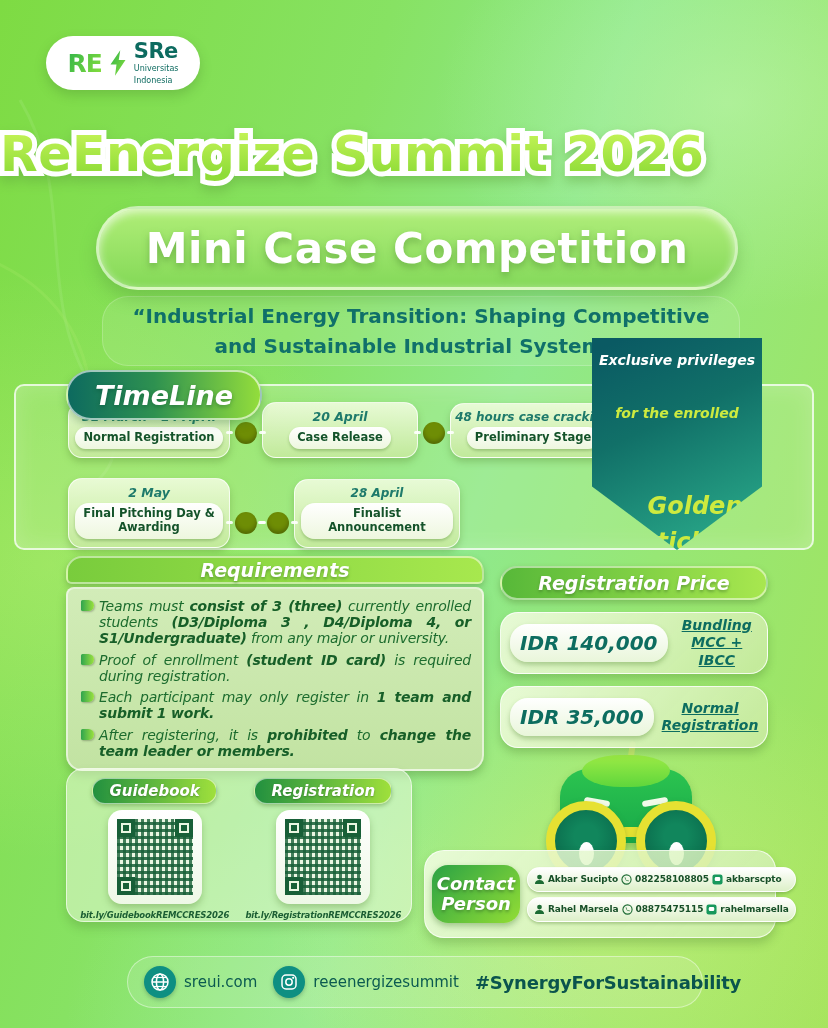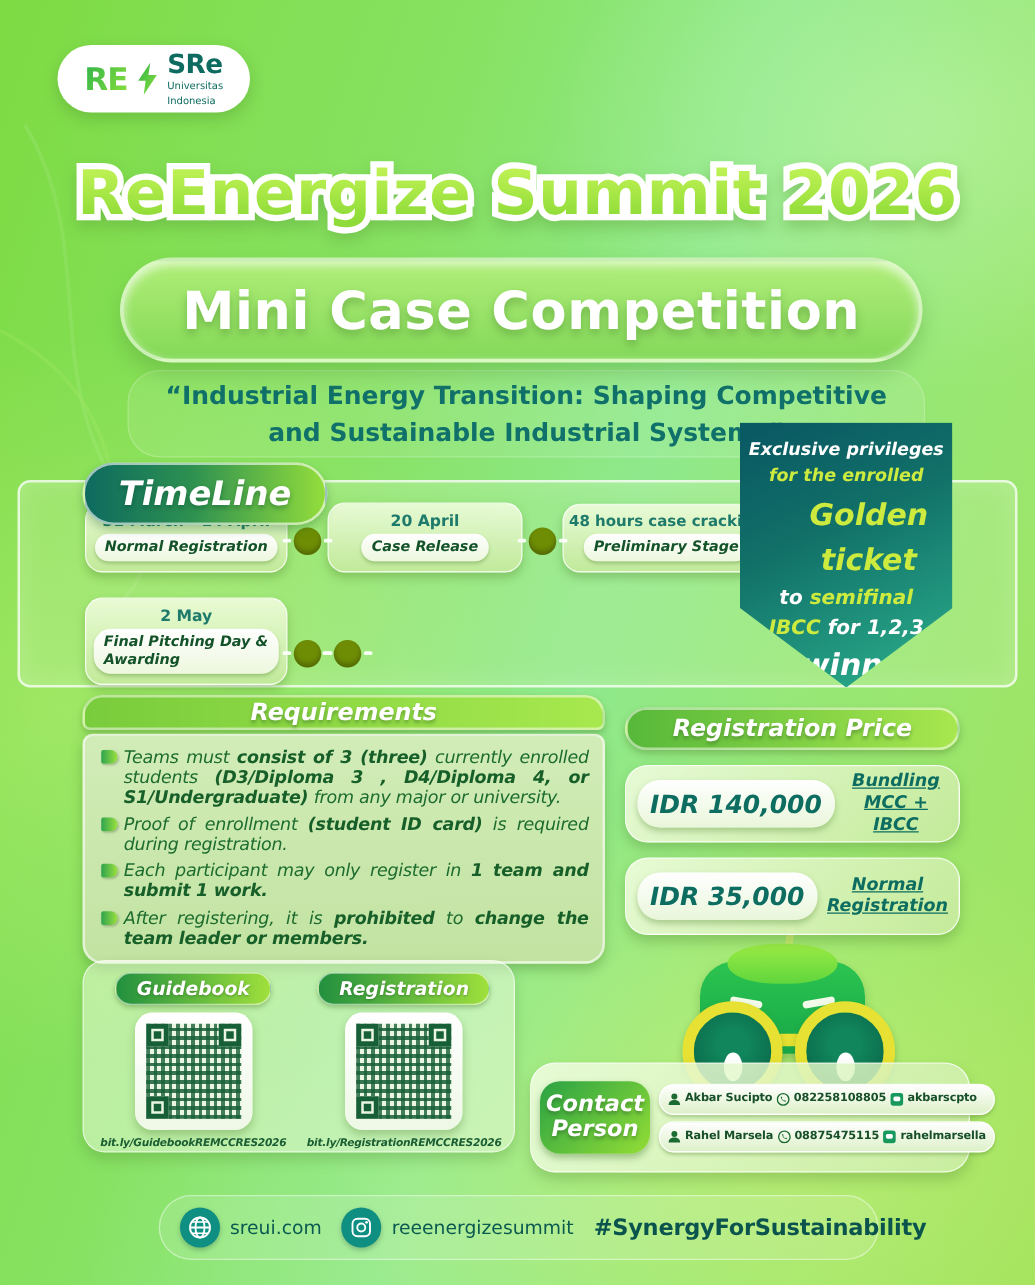--- a/index.html
+++ b/index.html
@@ -21,21 +21,21 @@
   #logo-pill{position:absolute;left:46px;top:36px;width:154px;height:54px;border-radius:34px;
     background:#fff;box-shadow:0 5px 12px rgba(60,120,40,.28);
     display:flex;align-items:center;justify-content:center;gap:7px;z-index:5;}
   .logo-re{font-weight:bold;font-size:25px;letter-spacing:-1px;
     background:linear-gradient(120deg,#2fb34a,#8ae03c);-webkit-background-clip:text;background-clip:text;color:transparent;}
   .logo-sre-wrap{display:flex;flex-direction:column;line-height:1;}
   .logo-sre{font-weight:bold;font-size:21px;color:#0d6b60;letter-spacing:-.5px;}
   .logo-org{font-size:8px;color:#0d6b60;margin-top:2px;line-height:1.15;}
 
   
-  #title-wrap{position:absolute;left:0;top:126px;width:828px;text-align:center;z-index:2;
+  #title-wrap{position:absolute;left:0;top:126px;width:828px;text-align:left;z-index:2;
     filter:drop-shadow(0 6px 6px rgba(95,165,60,.45));}
   #main-title{position:relative;display:inline-block;font-weight:bold;font-size:49px;letter-spacing:.5px;
     background:linear-gradient(180deg,#c3f356 10%,#8fdc38 85%);-webkit-background-clip:text;background-clip:text;color:transparent;}
   #main-title::before{content:attr(data-text);position:absolute;left:0;top:0;width:100%;
     -webkit-text-stroke:10px #ffffff;z-index:-1;color:#fff;}
 
   #subtitle-pill{position:absolute;left:96px;top:206px;width:636px;height:78px;border-radius:42px;
     background:linear-gradient(180deg,rgba(178,238,122,.95),rgba(132,216,88,.95));
     border:3px solid rgba(255,255,255,.55);
     box-shadow:0 9px 16px rgba(90,160,60,.4),inset 0 3px 8px rgba(255,255,255,.65);
@@ -59,38 +59,38 @@
   #timeline-heading span{font-style:italic;font-weight:bold;font-size:27px;color:#fff;
     text-shadow:0 2px 4px rgba(0,70,45,.4);}
   .tl-row{position:absolute;left:68px;display:flex;align-items:flex-end;z-index:2;}
   #tl-row1{top:402px;}
   #tl-row2{top:478px;}
   .tl-card{display:flex;flex-direction:column;align-items:center;gap:3px;padding:6px 6px 8px;
     background:linear-gradient(180deg,rgba(238,251,220,.92),rgba(196,233,156,.92));
     border:1px solid rgba(255,255,255,.75);border-radius:14px;
     box-shadow:0 4px 7px rgba(85,135,50,.35);}
   .tl-c1{width:148px;} .tl-c2{width:142px;} .tl-c3{width:152px;}
-  .tl-date{font-weight:bold;font-size:12.5px;color:#1e7a6b;white-space:nowrap;}
+  .tl-date{font-style:italic;font-weight:bold;font-size:12.5px;color:#1e7a6b;white-space:nowrap;}
   .tl-c3 .tl-date{font-size:12px;}
   .tl-label{background:linear-gradient(180deg,#ffffff,#edf7de);border-radius:14px;padding:4px 8px;
-    font-style:italic;font-weight:bold;font-size:11.5px;color:#14532a;line-height:1.2;
+    font-weight:bold;font-size:11.5px;color:#14532a;text-align:center;line-height:1.2;
     box-shadow:0 2px 3px rgba(90,140,60,.4);}
   .tl-dot{position:relative;width:22px;height:22px;border-radius:50%;background:#6e8d05;
     box-shadow:inset 0 -3px 4px rgba(0,0,0,.25);margin:0 5px 14px;flex:none;}
   .tl-dot::before,.tl-dot::after{content:'';position:absolute;top:9px;width:7px;height:3px;border-radius:2px;
     background:rgba(255,255,255,.9);}
   .tl-dot::before{left:-9px;} .tl-dot::after{right:-9px;}
   .tl-dot.faded{opacity:.45;}
 
   
   #ribbon{position:absolute;left:592px;top:338px;width:170px;height:212px;z-index:4;
     clip-path:polygon(0 0,100% 0,100% 70%,50% 100%,0 70%);
     background:linear-gradient(155deg,#0a5a63 5%,#117068 40%,#27a486 88%);
     filter:drop-shadow(0 6px 8px rgba(20,80,60,.4));
-    display:flex;flex-direction:column;align-items:center;padding-top:12px;box-sizing:border-box;}
+    display:flex;flex-direction:column;align-items:center;padding-top:12px;box-sizing:border-box;gap:32px;}
   .rb{font-style:italic;font-weight:bold;text-align:center;line-height:1.5;}
   .rb-white{color:#ffffff;} .rb-accent{color:#cdea3f;}
   .rb-s{font-size:14px;} .rb-m{font-size:16px;} .rb-l{font-size:24px;margin-left:36px;}
   #ribbon .gap{height:10px;}
 
   
   #req-block{position:absolute;left:66px;top:556px;width:418px;z-index:2;}
   #req-header{height:28px;border-radius:16px 16px 6px 6px;
     background:linear-gradient(90deg,#79cc3c,#a7e84e);
     border:2px solid rgba(255,255,255,.5);box-sizing:border-box;
@@ -264,20 +264,24 @@
     <div class="tl-dot faded"></div>
   </div>
 
   <div class="tl-row" id="tl-row2">
     <div class="tl-card tl-c1">
       <span class="tl-date">2 May</span>
       <span class="tl-label">Final Pitching Day &amp; Awarding</span>
     </div>
     <div class="tl-dot"></div>
     <div class="tl-dot"></div>
+    <div class="tl-card tl-c3">
+      <span class="tl-date">28 April</span>
+      <span class="tl-label">Finalist Announcement</span>
+    </div>
   </div>
 
   <div id="ribbon">
     <div class="rb rb-s rb-white">Exclusive privileges</div>
     <div class="rb rb-s rb-accent">for the enrolled</div>
     <div class="gap"></div>
     <div class="rb rb-l rb-accent">Golden ticket</div>
     <div class="rb rb-m"><span class="rb-white">to </span><span class="rb-accent">semifinal</span></div>
     <div class="rb rb-m"><span class="rb-accent">IBCC</span><span class="rb-white"> for 1,2,3</span></div>
     <div class="rb rb-l rb-white">winners</div>

